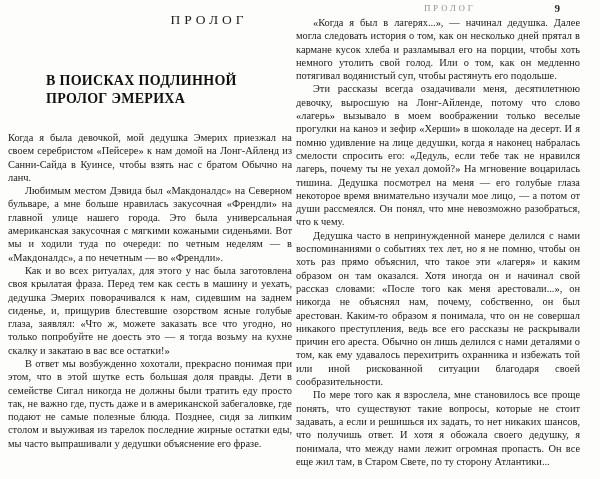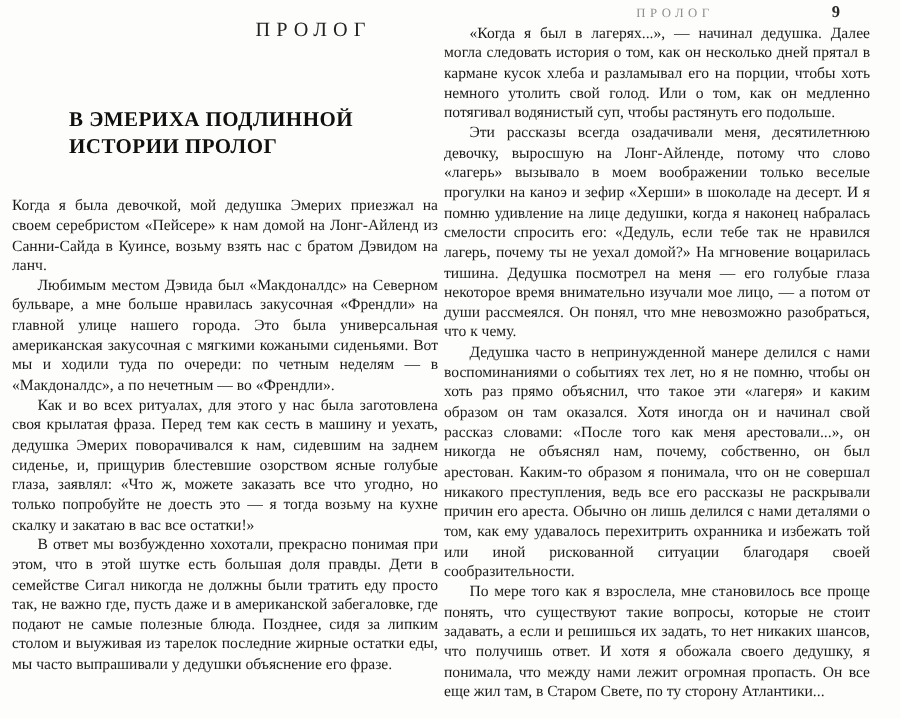--- a/index.html
+++ b/index.html
@@ -88,25 +88,25 @@
     <span class="running-title">ПРОЛОГ</span>
     <span class="page-number">9</span>
   </header>
 
   <div class="columns">
 
     <section class="col left">
       <h1 class="chapter-title">ПРОЛОГ</h1>
 
       <h2 class="section-heading">
-        <span>В ЭМЕРИХА ПОДЛИННОЙ</span><br>
-        <span>ИСТОРИИ ПРОЛОГ</span>
+        <span>В ПОИСКАХ ПОДЛИННОЙ</span><br>
+        <span>ПРОЛОГ ЭМЕРИХА</span>
       </h2>
 
-      <p class="body no-indent">Когда я была девочкой, мой дедушка Эмерих приезжал на своем серебристом «Пейсере» к нам домой на Лонг-Айленд из Санни-Сайда в Куинсе, возьму взять нас с братом Дэвидом на ланч.</p>
+      <p class="body no-indent">Когда я была девочкой, мой дедушка Эмерих приезжал на своем серебристом «Пейсере» к нам домой на Лонг-Айленд из Санни-Сайда в Куинсе, чтобы взять нас с братом Обычно на ланч.</p>
       <p class="body">Любимым местом Дэвида был «Макдоналдс» на Северном бульваре, а мне больше нравилась закусочная «Френдли» на главной улице нашего города. Это была универсальная американская закусочная с мягкими кожаными сиденьями. Вот мы и ходили туда по очереди: по четным неделям — в «Макдоналдс», а по нечетным — во «Френдли».</p>
       <p class="body">Как и во всех ритуалах, для этого у нас была заготовлена своя крылатая фраза. Перед тем как сесть в машину и уехать, дедушка Эмерих поворачивался к нам, сидевшим на заднем сиденье, и, прищурив блестевшие озорством ясные голубые глаза, заявлял: «Что ж, можете заказать все что угодно, но только попробуйте не доесть это — я тогда возьму на кухне скалку и закатаю в вас все остатки!»</p>
       <p class="body">В ответ мы возбужденно хохотали, прекрасно понимая при этом, что в этой шутке есть большая доля правды. Дети в семействе Сигал никогда не должны были тратить еду просто так, не важно где, пусть даже и в американской забегаловке, где подают не самые полезные блюда. Позднее, сидя за липким столом и выуживая из тарелок последние жирные остатки еды, мы часто выпрашивали у дедушки объяснение его фразе.</p>
     </section>
 
     <section class="col right">
       <p class="body">«Когда я был в лагерях...», — начинал дедушка. Далее могла следовать история о том, как он несколько дней прятал в кармане кусок хлеба и разламывал его на порции, чтобы хоть немного утолить свой голод. Или о том, как он медленно потягивал водянистый суп, чтобы растянуть его подольше.</p>
       <p class="body">Эти рассказы всегда озадачивали меня, десятилетнюю девочку, выросшую на Лонг-Айленде, потому что слово «лагерь» вызывало в моем воображении только веселые прогулки на каноэ и зефир «Херши» в шоколаде на десерт. И я помню удивление на лице дедушки, когда я наконец набралась смелости спросить его: «Дедуль, если тебе так не нравился лагерь, почему ты не уехал домой?» На мгновение воцарилась тишина. Дедушка посмотрел на меня — его голубые глаза некоторое время внимательно изучали мое лицо, — а потом от души рассмеялся. Он понял, что мне невозможно разобраться, что к чему.</p>
       <p class="body">Дедушка часто в непринужденной манере делился с нами воспоминаниями о событиях тех лет, но я не помню, чтобы он хоть раз прямо объяснил, что такое эти «лагеря» и каким образом он там оказался. Хотя иногда он и начинал свой рассказ словами: «После того как меня арестовали...», он никогда не объяснял нам, почему, собственно, он был арестован. Каким-то образом я понимала, что он не совершал никакого преступления, ведь все его рассказы не раскрывали причин его ареста. Обычно он лишь делился с нами деталями о том, как ему удавалось перехитрить охранника и избежать той или иной рискованной ситуации благодаря своей сообразительности.</p>
       <p class="body">По мере того как я взрослела, мне становилось все проще понять, что существуют такие вопросы, которые не стоит задавать, а если и решишься их задать, то нет никаких шансов, что получишь ответ. И хотя я обожала своего дедушку, я понимала, что между нами лежит огромная пропасть. Он все еще жил там, в Старом Свете, по ту сторону Атлантики...</p>

